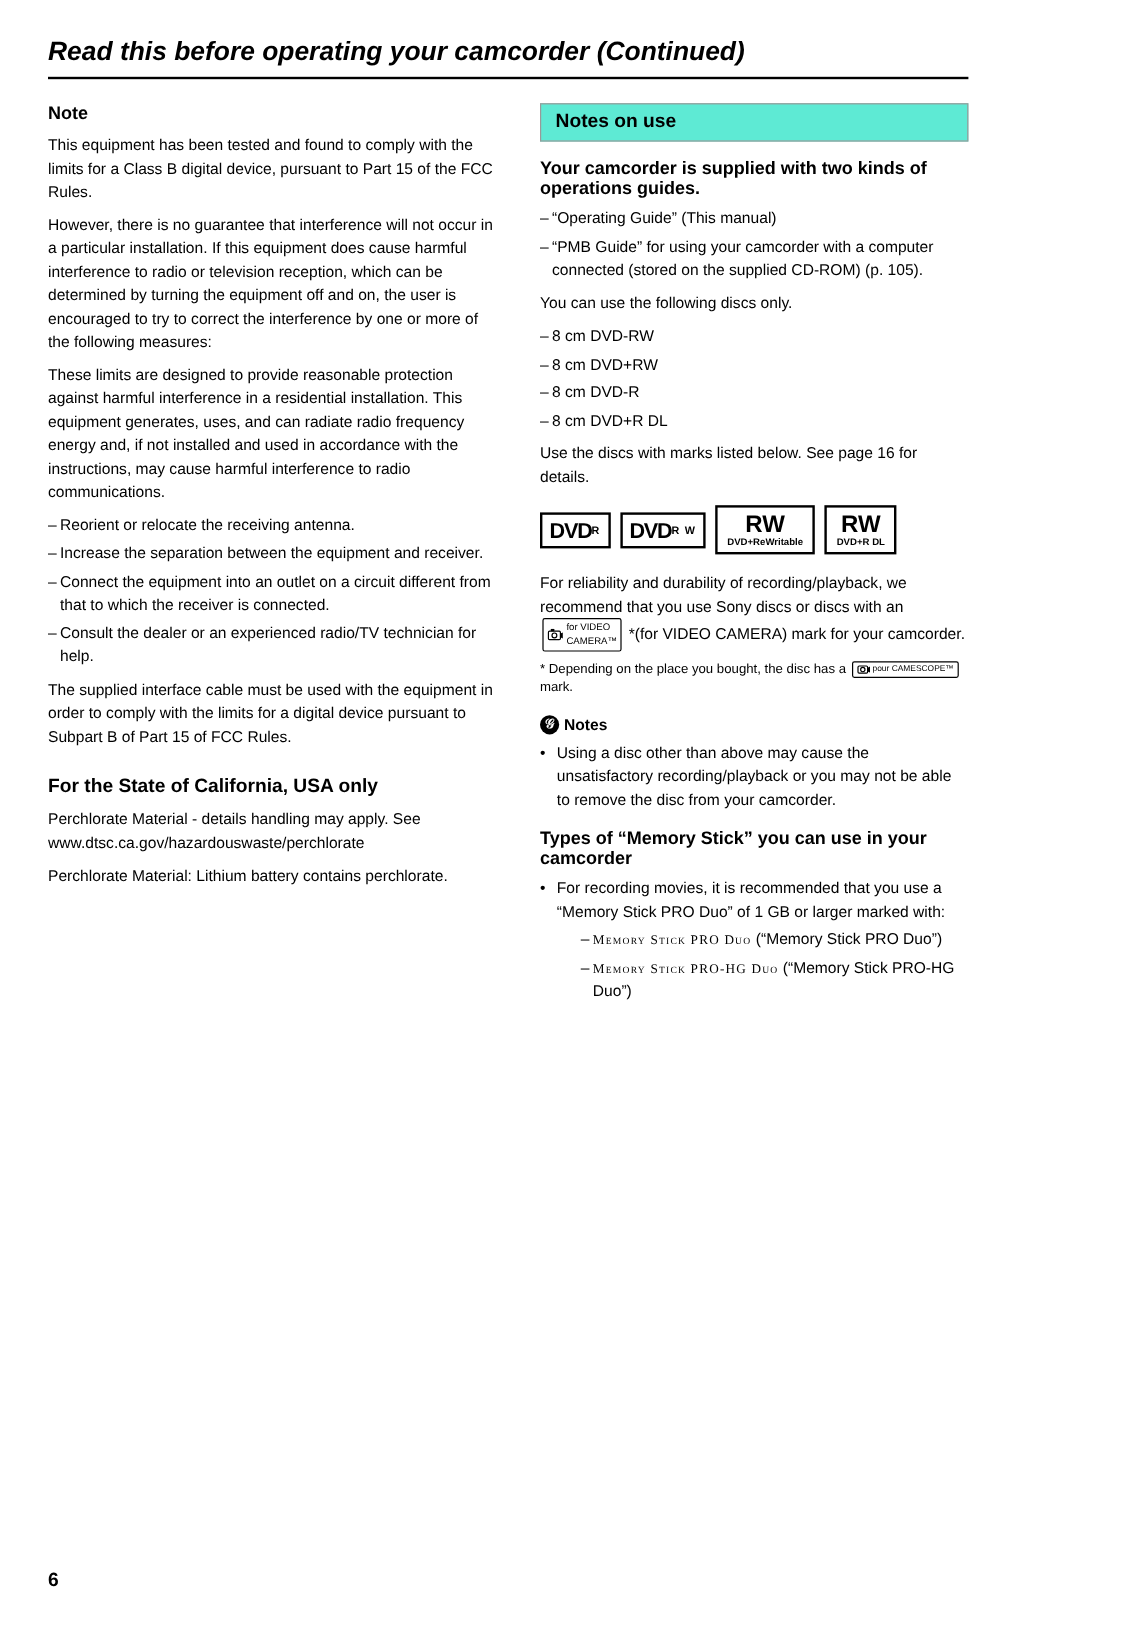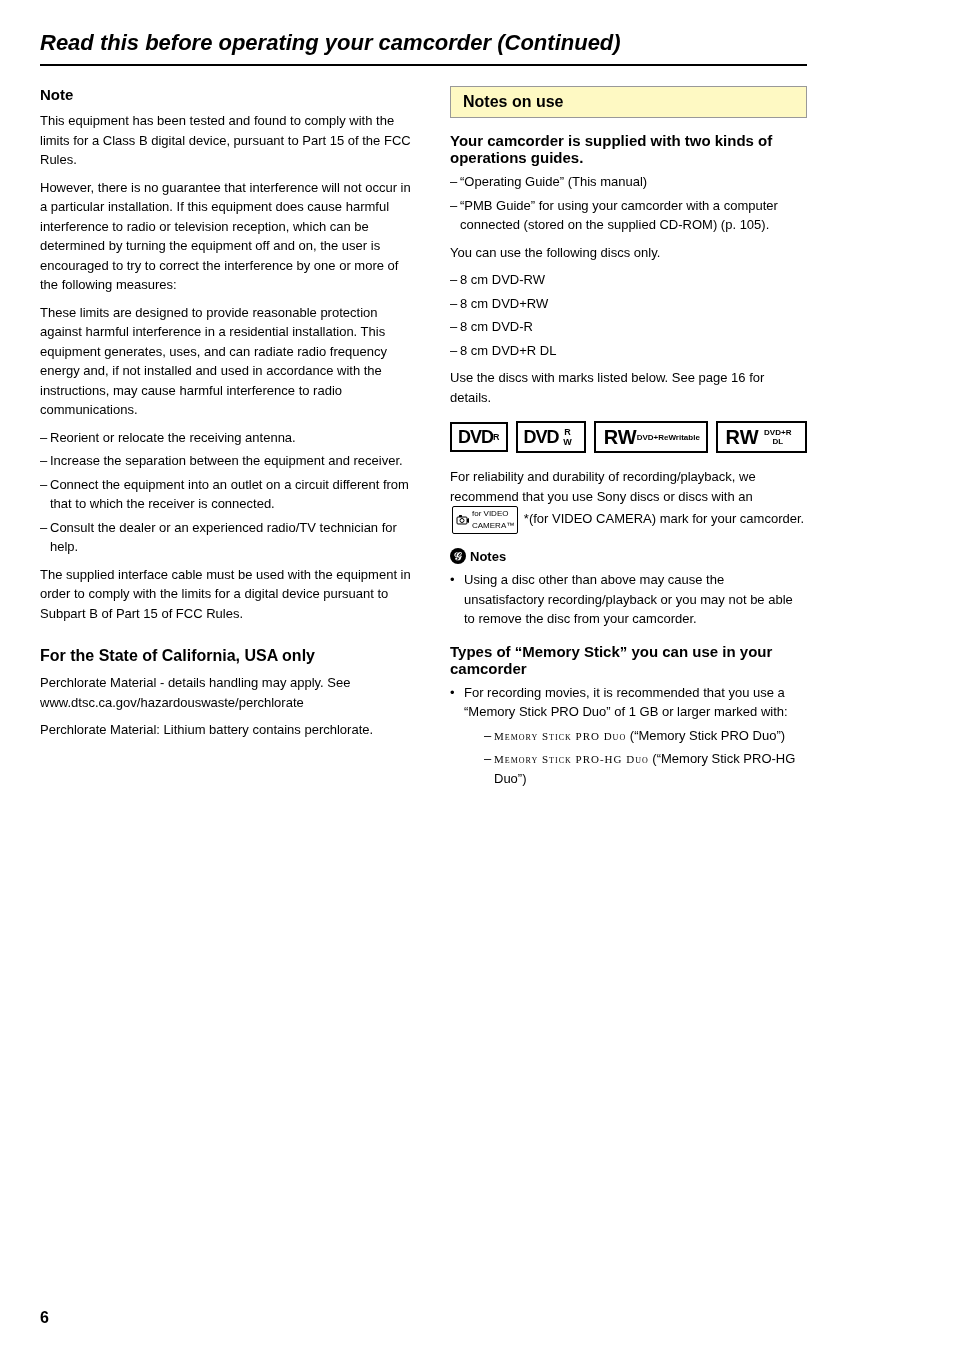--- a/index.html
+++ b/index.html
@@ -45,21 +45,21 @@
       flex: 1;
     }
 
     .section-title {
       font-size: 15px;
       font-weight: bold;
       margin-bottom: 8px;
     }
 
     .section-title-box {
-      background: #fef9c3;
+      background: #5eead4;
       font-size: 16px;
       font-weight: bold;
       padding: 6px 12px;
       margin-bottom: 14px;
       border: 1px solid #999;
     }
 
     .sub-section-title {
       font-size: 15px;
       font-weight: bold;
@@ -150,20 +150,21 @@
       font-size: 9px;
       letter-spacing: 1px;
     }
 
     .rw-logo {
       border: 2px solid #000;
       padding: 4px 8px;
       font-size: 14px;
       font-weight: bold;
       display: flex;
+      flex-direction: column;
       align-items: center;
       min-width: 52px;
       text-align: center;
     }
 
     .rw-logo .rw-main {
       font-size: 20px;
       font-weight: 900;
       line-height: 1;
     }
@@ -324,20 +325,32 @@
             <rect x="1" y="2" width="10" height="7" rx="1" fill="none" stroke="#000" stroke-width="1"></rect>
             <circle cx="6" cy="5.5" r="2" fill="none" stroke="#000" stroke-width="1"></circle>
             <polygon points="11,4 13,3 13,8 11,7" fill="#000"></polygon>
             <rect x="3" y="0" width="3" height="2" rx="0.5" fill="#000"></rect>
           </svg>
           <span style="font-size:8px; margin-left:2px;">for VIDEO<br>CAMERA™</span>
         </span>
         <span>*(for VIDEO CAMERA) mark for your camcorder.</span>
       </p>
 
+      <p class="asterisk-note">
+        <span>* Depending on the place you bought, the disc has a</span>
+        <span style="display:inline-flex; align-items:center; border:1px solid #000; padding:1px 3px; font-size:8px; border-radius:2px; margin:0 2px; vertical-align:middle;">
+          <svg width="12" height="10" viewBox="0 0 12 10">
+            <rect x="1" y="2" width="8" height="6" rx="1" fill="none" stroke="#000" stroke-width="1"></rect>
+            <circle cx="5" cy="5" r="1.8" fill="none" stroke="#000" stroke-width="1"></circle>
+            <polygon points="9,3.5 11,2.5 11,7.5 9,6.5" fill="#000"></polygon>
+          </svg>
+          <span style="font-size:7px; margin-left:1px;">pour CAMESCOPE™</span>
+        </span>
+        <span>mark.</span>
+      </p>
 
       <div class="notes-box">
         <div class="notes-header">
           <span class="notes-icon">𝒢</span>
           <span>Notes</span>
         </div>
         <ul class="dot-list">
           <li>Using a disc other than above may cause the unsatisfactory recording/playback or you may not be able to remove the disc from your camcorder.</li>
         </ul>
       </div>

